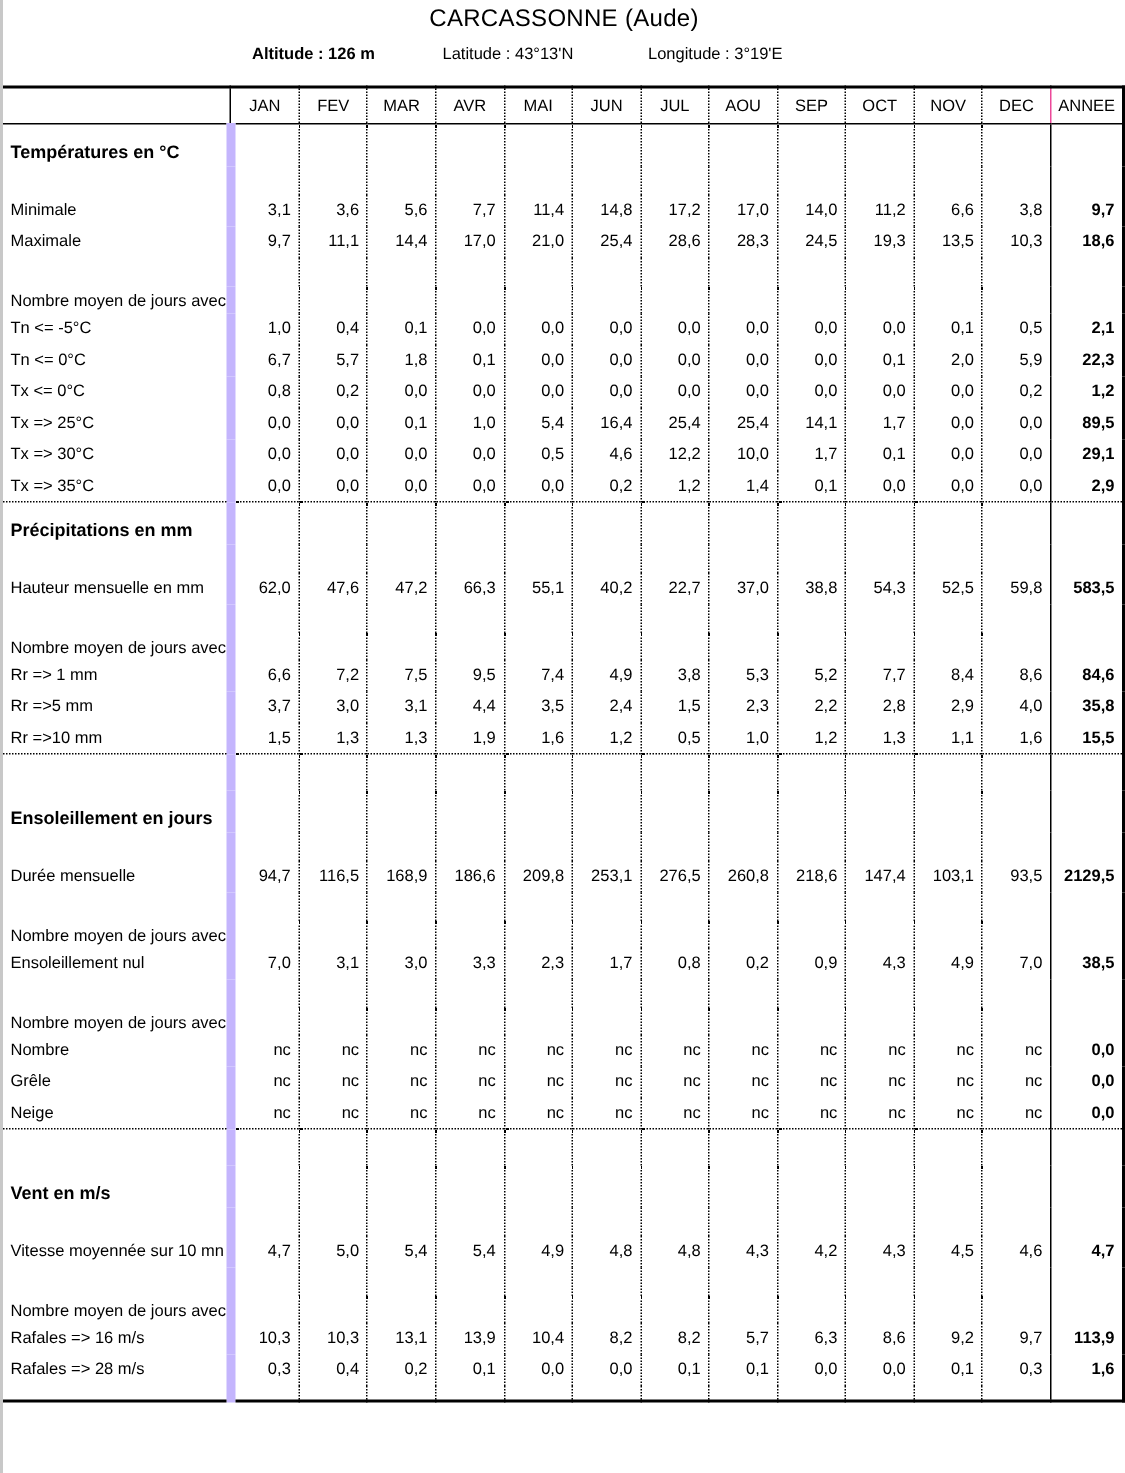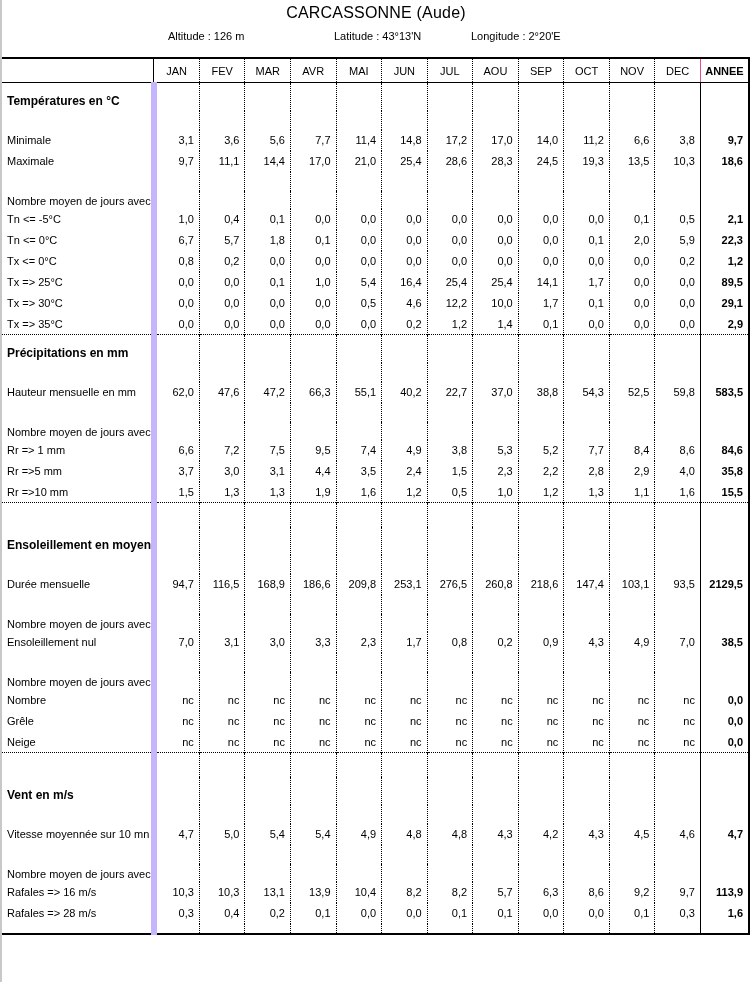--- a/index.html
+++ b/index.html
@@ -12,41 +12,41 @@
     overflow:hidden;
   }
   .page-title{
     text-align:center;font-weight:normal;font-size:16px;
     padding-top:4px;letter-spacing:0.2px;
   }
   .meta-row{
     display:flex;font-size:11px;margin-top:8px;padding-left:166px;
   }
   .meta-row .meta-item{display:inline-block;}
-  .meta-row .meta-item:nth-child(1){width:127px;}
-  .meta-row .meta-item:nth-child(2){width:137px;margin-left:39px;}
+  .meta-row .meta-item:nth-child(1){width:127px;font-weight:bold;}
+  .meta-row .meta-item:nth-child(2){width:137px;}
   table.climate{
     width:748px;margin-top:15px;
     border-collapse:collapse;table-layout:fixed;
     font-size:11px;
     border-top:2px solid #000;
     border-bottom:2px solid #000;
     border-right:2px solid #000;
   }
   col.c-lbl{width:150px;}
   col.c-m{width:45px;}
   col.c-annee{width:48px;}
   thead th{
     border-bottom:1px solid #000;height:23px;
     font-weight:normal;text-align:center;padding:0;
   }
   th.h-lbl{border-right:1px solid #000;}
   th.h-m{border-right:1px dotted #000;}
   th.h-m.last{border-right:1px solid #ec4899;}
-  th.h-annee{font-weight:bold;}
+  th.h-annee{font-weight:normal;}
   td{padding:0;overflow:hidden;white-space:nowrap;}
   td.lbl{border-right:6px solid #c4b5fd;text-align:left;padding-left:5px;}
   td.m{border-right:1px dotted #000;text-align:right;padding-right:5px;}
   td.m.last{border-right:1px solid #000;}
   td.annee{text-align:right;padding-right:5px;font-weight:bold;}
   tr.r-data{height:21px;}
   tr.r-blank{height:19px;}
   tr.r-blankdiv{height:24px;}
   tr.r-subheader{height:18px;}
   tr.r-subheader td{vertical-align:bottom;padding-bottom:2px;}
@@ -57,21 +57,21 @@
   tr.r-final{height:10px;}
 </style>
 </head>
 <body>
 
 <div class="page-title">CARCASSONNE (Aude)</div>
 
 <div class="meta-row">
   <span class="meta-item">Altitude : 126 m</span>
   <span class="meta-item">Latitude : 43°13'N</span>
-  <span class="meta-item">Longitude : 2°20'E</span>
+  <span class="meta-item">Longitude : 3°19'E</span>
 </div>
 
 <table class="climate">
   <colgroup id="cols">
       <col class="c-lbl">
       <col class="c-m">
       <col class="c-m">
       <col class="c-m">
       <col class="c-m">
       <col class="c-m">
@@ -433,21 +433,21 @@
         <td class="m"></td>
         <td class="m"></td>
         <td class="m"></td>
         <td class="m"></td>
         <td class="m"></td>
         <td class="m"></td>
         <td class="m last"></td>
         <td class="annee"></td>
       </tr>
       <tr class="r-section">
-        <td class="lbl">Ensoleillement en moyen</td>
+        <td class="lbl">Ensoleillement en jours</td>
         <td class="m"></td>
         <td class="m"></td>
         <td class="m"></td>
         <td class="m"></td>
         <td class="m"></td>
         <td class="m"></td>
         <td class="m"></td>
         <td class="m"></td>
         <td class="m"></td>
         <td class="m"></td>

